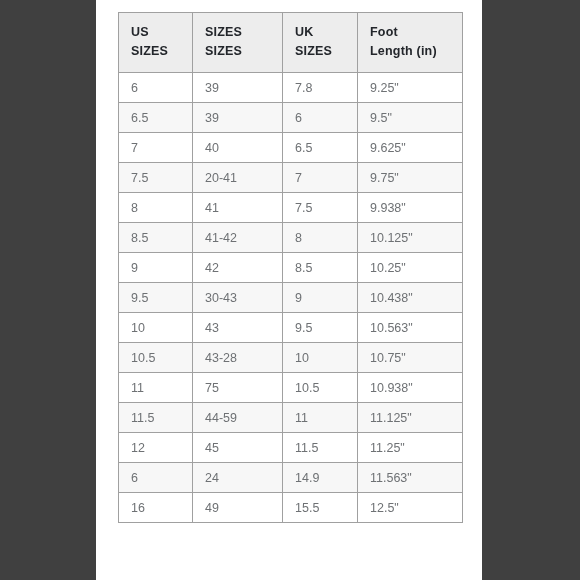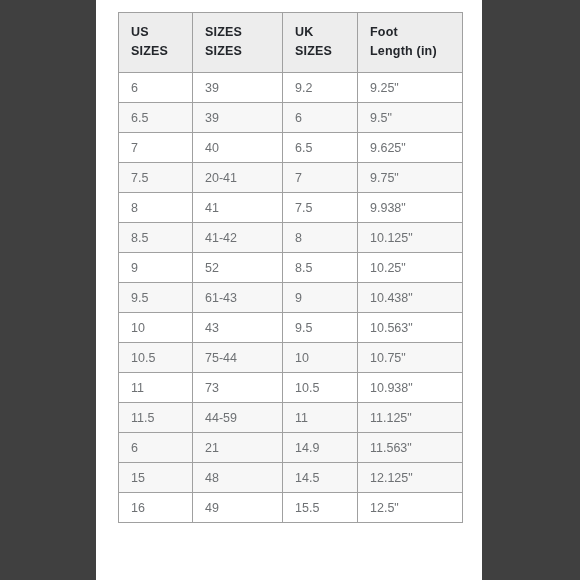--- a/index.html
+++ b/index.html
@@ -125,21 +125,21 @@
           <th>
             <span class="th-line">Foot</span>
             <span class="th-line">Length (in)</span>
           </th>
         </tr>
       </thead>
       <tbody id="chart-body">
           <tr class="row-plain">
             <td>6</td>
             <td>39</td>
-            <td>9.2</td>
+            <td>7.8</td>
             <td>9.25"</td>
           </tr>
           <tr class="row-alt">
             <td>6.5</td>
             <td>39</td>
             <td>6</td>
             <td>9.5"</td>
           </tr>
           <tr class="row-plain">
             <td>7</td>
@@ -160,65 +160,65 @@
             <td>9.938"</td>
           </tr>
           <tr class="row-alt">
             <td>8.5</td>
             <td>41-42</td>
             <td>8</td>
             <td>10.125"</td>
           </tr>
           <tr class="row-plain">
             <td>9</td>
-            <td>52</td>
+            <td>42</td>
             <td>8.5</td>
             <td>10.25"</td>
           </tr>
           <tr class="row-alt">
             <td>9.5</td>
-            <td>61-43</td>
+            <td>30-43</td>
             <td>9</td>
             <td>10.438"</td>
           </tr>
           <tr class="row-plain">
             <td>10</td>
             <td>43</td>
             <td>9.5</td>
             <td>10.563"</td>
           </tr>
           <tr class="row-alt">
             <td>10.5</td>
-            <td>75-44</td>
+            <td>43-28</td>
             <td>10</td>
             <td>10.75"</td>
           </tr>
           <tr class="row-plain">
             <td>11</td>
-            <td>73</td>
+            <td>75</td>
             <td>10.5</td>
             <td>10.938"</td>
           </tr>
           <tr class="row-alt">
             <td>11.5</td>
             <td>44-59</td>
             <td>11</td>
             <td>11.125"</td>
           </tr>
+          <tr class="row-plain">
+            <td>12</td>
+            <td>45</td>
+            <td>11.5</td>
+            <td>11.25"</td>
+          </tr>
           <tr class="row-alt">
             <td>6</td>
-            <td>21</td>
+            <td>24</td>
             <td>14.9</td>
             <td>11.563"</td>
-          </tr>
-          <tr class="row-alt">
-            <td>15</td>
-            <td>48</td>
-            <td>14.5</td>
-            <td>12.125"</td>
           </tr>
           <tr class="row-plain">
             <td>16</td>
             <td>49</td>
             <td>15.5</td>
             <td>12.5"</td>
           </tr>
         </tbody>
     </table>
   </div>

